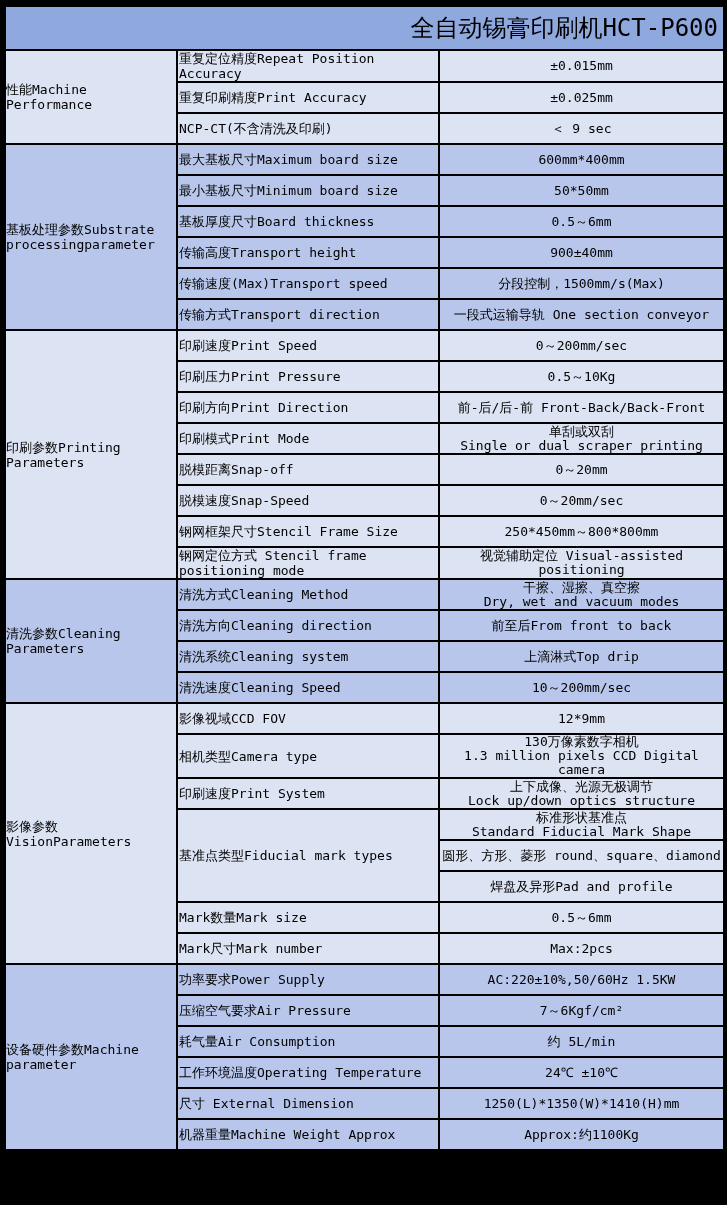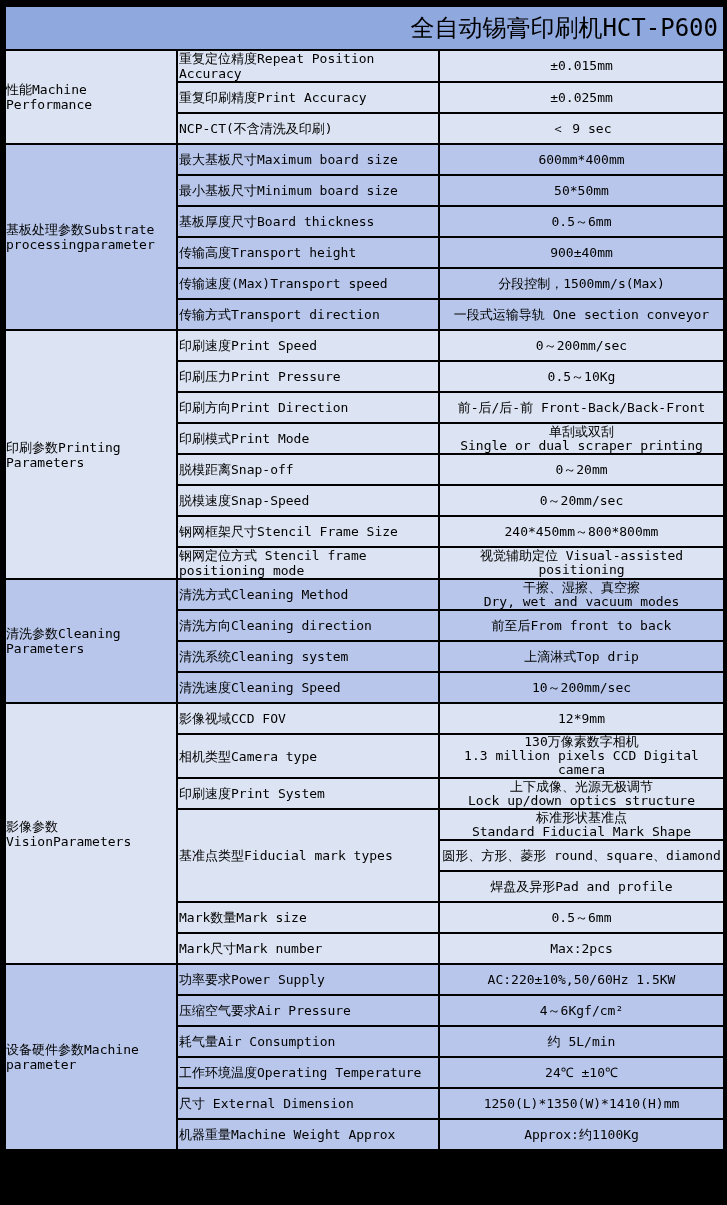--- a/index.html
+++ b/index.html
@@ -126,21 +126,21 @@
       <tr class="bodyrow light">
         <td class="param">脱模距离Snap-off</td>
         <td class="value">0～20mm</td>
       </tr>
       <tr class="bodyrow light">
         <td class="param">脱模速度Snap-Speed</td>
         <td class="value">0～20mm/sec</td>
       </tr>
       <tr class="bodyrow light">
         <td class="param">钢网框架尺寸Stencil  Frame  Size</td>
-        <td class="value">240*450mm～800*800mm</td>
+        <td class="value">250*450mm～800*800mm</td>
       </tr>
       <tr class="bodyrow light">
         <td class="param">钢网定位方式 Stencil frame
 positioning mode</td>
         <td class="value">视觉辅助定位 Visual-assisted positioning</td>
       </tr>
       <tr class="bodyrow dark">
         <td class="cat" rowspan="4">清洗参数Cleaning
 Parameters</td>
         <td class="param">清洗方式Cleaning Method</td>
@@ -194,21 +194,21 @@
         <td class="value">Max:2pcs</td>
       </tr>
       <tr class="bodyrow dark">
         <td class="cat" rowspan="6">设备硬件参数Machine
 parameter</td>
         <td class="param">功率要求Power Supply</td>
         <td class="value">AC:220±10%,50/60Hz 1.5KW</td>
       </tr>
       <tr class="bodyrow dark">
         <td class="param">压缩空气要求Air Pressure</td>
-        <td class="value">4～6Kgf/cm²</td>
+        <td class="value">7～6Kgf/cm²</td>
       </tr>
       <tr class="bodyrow dark">
         <td class="param">耗气量Air Consumption</td>
         <td class="value">约 5L/min</td>
       </tr>
       <tr class="bodyrow dark">
         <td class="param">工作环境温度Operating Temperature</td>
         <td class="value">24℃ ±10℃</td>
       </tr>
       <tr class="bodyrow dark">

